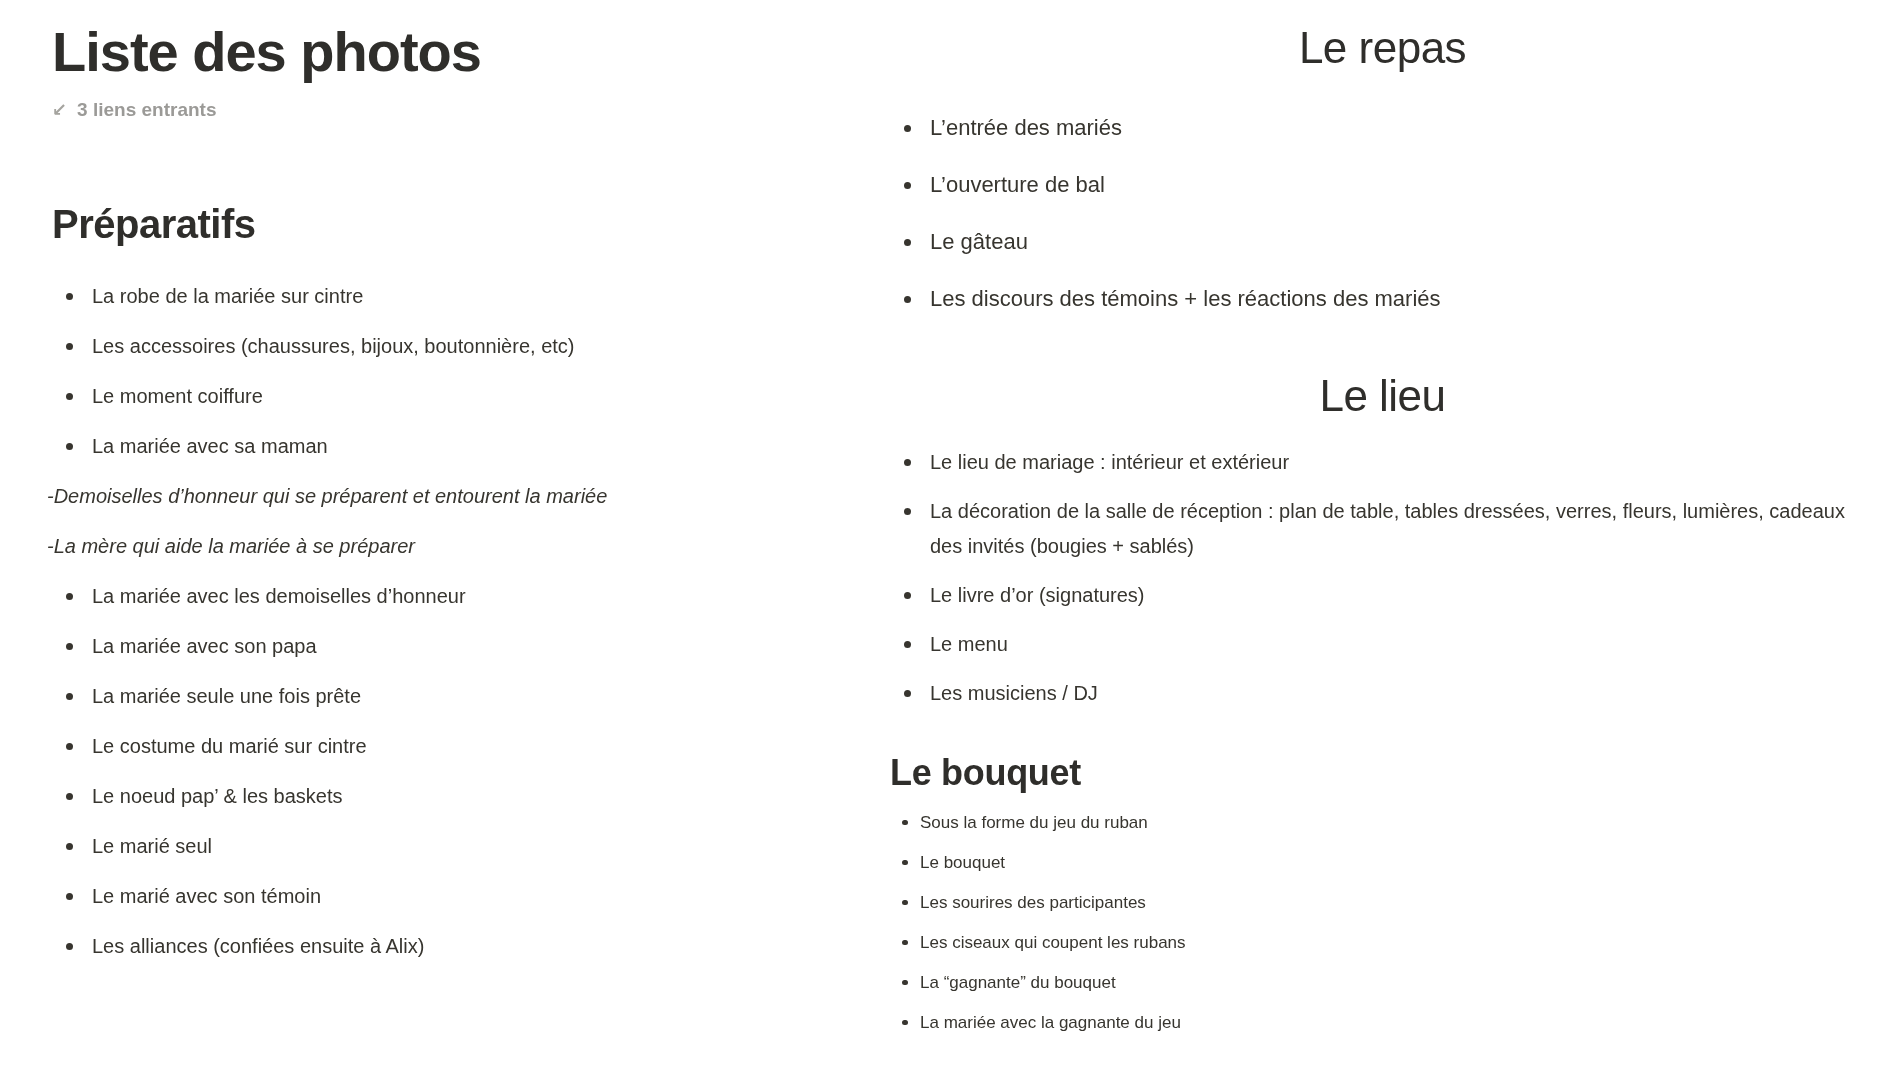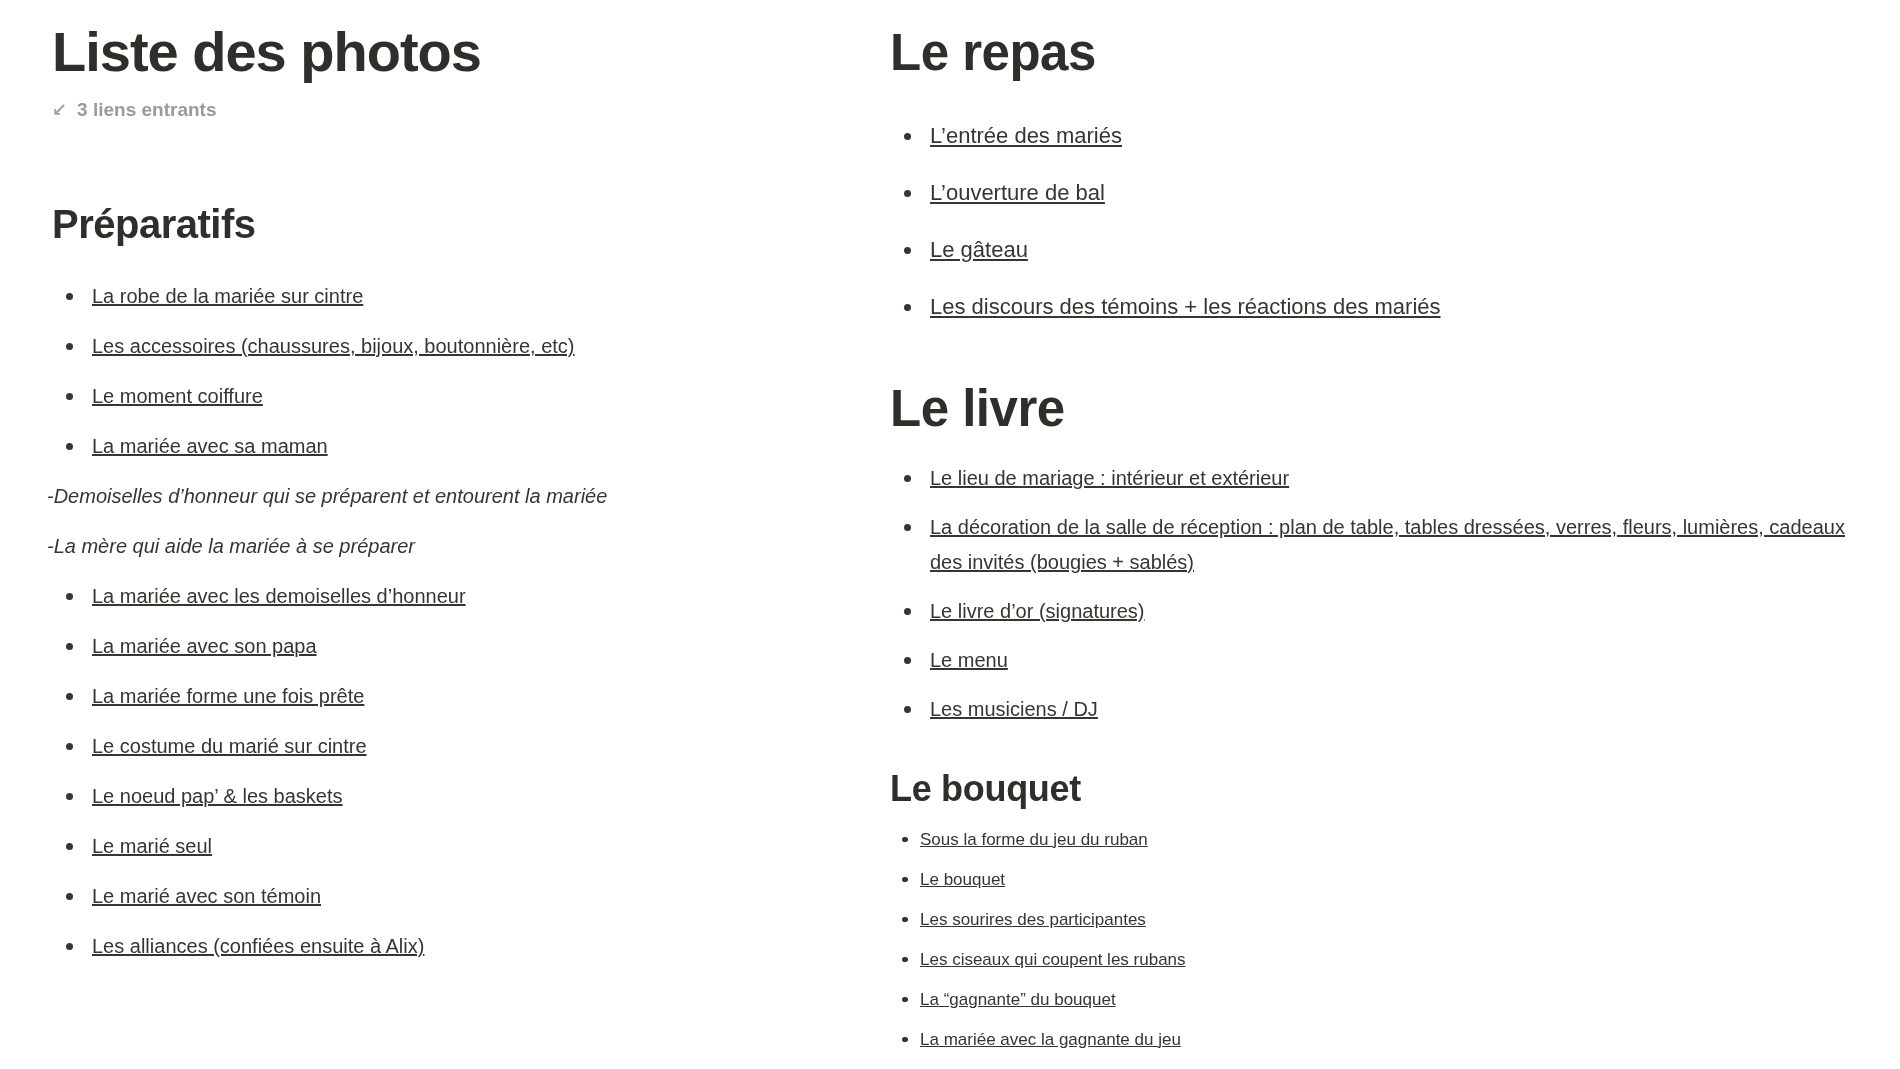--- a/index.html
+++ b/index.html
@@ -31,29 +31,29 @@
     cursor:pointer; border-radius:4px;
   }
   .backlinks .bl-icon { font-size:18px; line-height:1; color:#a5a49f; }
 
   .h2L {
     margin-top:78px;
     font-size:40px; font-weight:700; letter-spacing:-0.5px;
     line-height:1.25; color:#2f2e2b;
   }
   .h2R {
-    font-size:51px; font-weight:700; letter-spacing:-0.5px;
-    line-height:1.2; color:#2f2e2b;
+    font-size:44px; font-weight:400; letter-spacing:-0.5px;
+    line-height:1.2; color:#2f2e2b;text-align:center;
   }
   .h3R {
     font-size:36px; font-weight:700; letter-spacing:-0.3px;
     line-height:1.2; color:#2f2e2b;
   }
 
-  ul { list-style:none;text-decoration:underline; }
+  ul { list-style:none; }
   li { display:flex; align-items:flex-start; }
   .dotwrap { flex:none; width:40px; display:flex; }
   .dot {
     width:7px; height:7px; border-radius:50%; background:#37352f;
     margin-left:14px;
   }
   .txt { flex:1; min-width:0; }
 
   
   .list-main { margin-top:32px; }
@@ -136,21 +136,21 @@
       <li>
           <span class="dotwrap">
             <span class="dot"></span>
           </span>
           <span class="txt">La mariée avec son papa</span>
         </li>
       <li>
           <span class="dotwrap">
             <span class="dot"></span>
           </span>
-          <span class="txt">La mariée forme une fois prête</span>
+          <span class="txt">La mariée seule une fois prête</span>
         </li>
       <li>
           <span class="dotwrap">
             <span class="dot"></span>
           </span>
           <span class="txt">Le costume du marié sur cintre</span>
         </li>
       <li>
           <span class="dotwrap">
             <span class="dot"></span>
@@ -201,21 +201,21 @@
           <span class="txt">Le gâteau</span>
         </li>
       <li>
           <span class="dotwrap">
             <span class="dot"></span>
           </span>
           <span class="txt">Les discours des témoins + les réactions des mariés</span>
         </li>
     </ul>
 
-    <h2 class="h2R h-lieu">Le livre</h2>
+    <h2 class="h2R h-lieu">Le lieu</h2>
 
     <ul class="list-lieu">
       <li>
           <span class="dotwrap">
             <span class="dot"></span>
           </span>
           <span class="txt">Le lieu de mariage : intérieur et extérieur</span>
         </li>
       <li>
           <span class="dotwrap">

